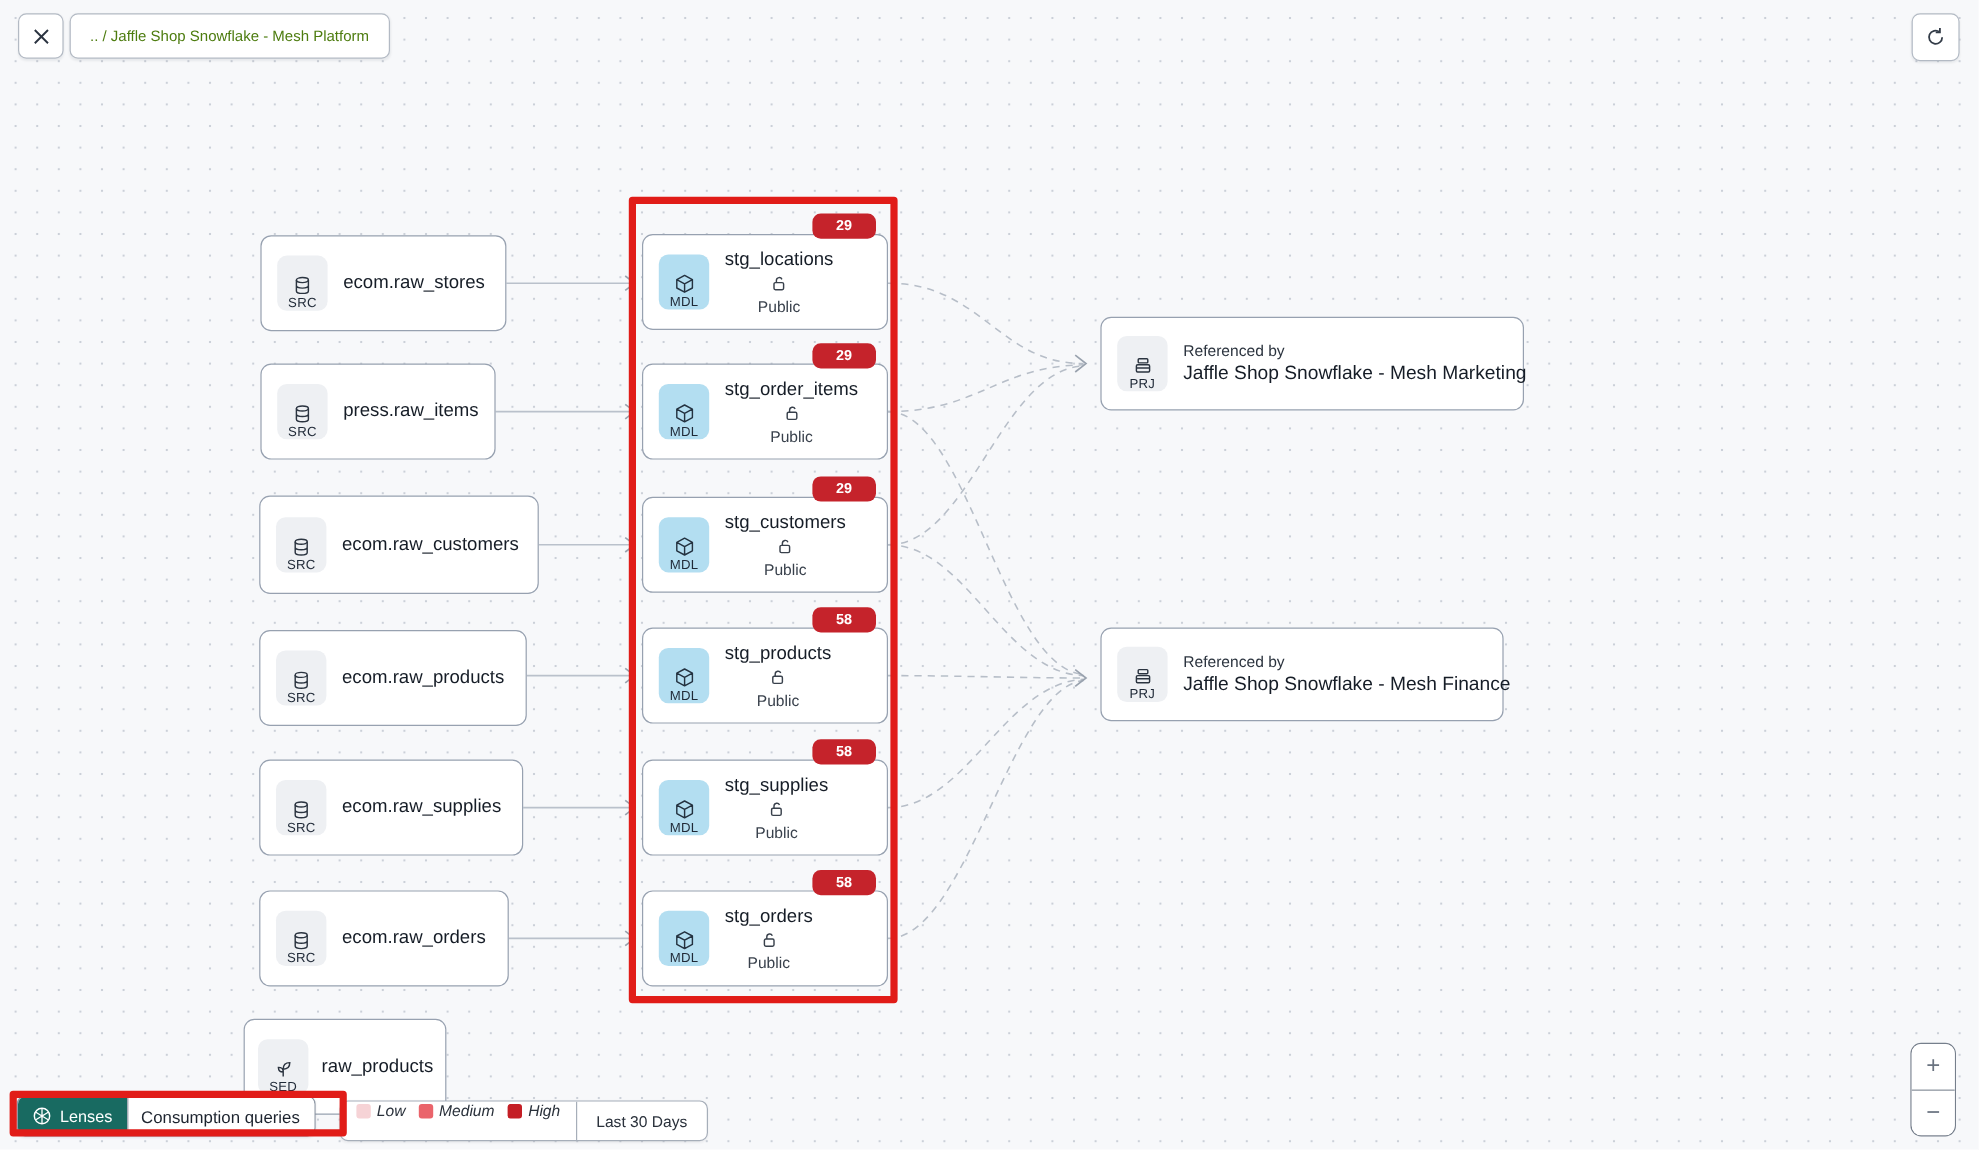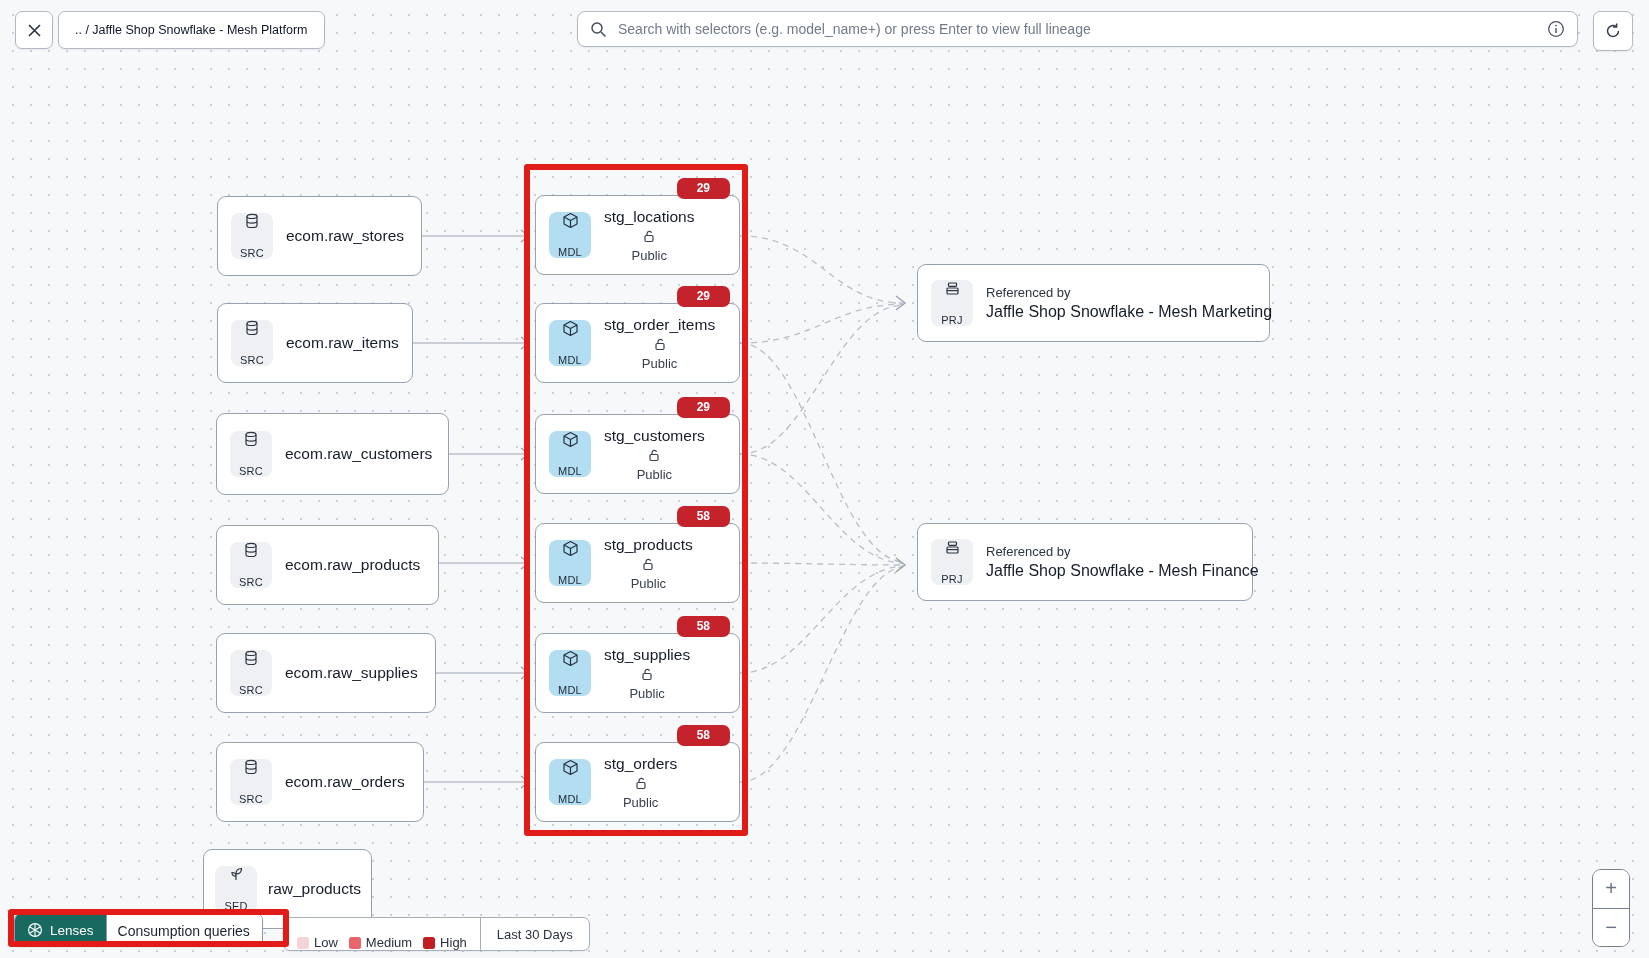--- a/index.html
+++ b/index.html
@@ -12,33 +12,33 @@
   .edge{stroke:#bac1cb;stroke-width:1.3;fill:none;}
   .edge-dashed{stroke:#b7bec8;stroke-width:1.3;fill:none;stroke-dasharray:6 5;}
   .chev{stroke:#99a2ae;stroke-width:1.4;fill:none;}
 
   
   .tbtn{position:absolute;top:11px;background:#fff;border:1px solid #b3bac4;border-radius:7px;
     display:flex;align-items:center;justify-content:center;z-index:30;
     box-shadow:0 1px 2px rgba(16,24,40,.07);cursor:pointer;}
   .breadcrumb{position:absolute;left:58px;top:11px;height:36px;padding:0 16px;background:#fff;
     border:1px solid #b3bac4;border-radius:7px;display:flex;align-items:center;
-    font-size:12.5px;color:#0f172a;z-index:30;box-shadow:0 1px 2px rgba(16,24,40,.07);}
+    font-size:12.5px;color:#4d7c0f;z-index:30;box-shadow:0 1px 2px rgba(16,24,40,.07);}
   .searchbar{position:absolute;left:577px;top:11px;width:1001px;height:36px;background:#fff;
     border:1px solid #b3bac4;border-radius:8px;display:flex;align-items:center;z-index:30;
     box-sizing:border-box;padding:0 12px;gap:9px;box-shadow:0 1px 2px rgba(16,24,40,.07);}
   .searchbar input{flex:1;border:none;outline:none;font-size:14px;color:#1f2630;background:transparent;
     font-family:"Liberation Sans","DejaVu Sans",sans-serif;}
   .searchbar input::placeholder{color:#717b88;}
 
   
   .node{position:absolute;background:#fff;border:1px solid #97a1b0;border-radius:9px;
     display:flex;align-items:center;box-sizing:border-box;z-index:10;cursor:pointer;}
   .tile{width:42px;height:46px;border-radius:8px;margin-left:13px;display:flex;flex-direction:column;
-    align-items:center;justify-content:space-between;gap:2px;flex:none;}
+    align-items:center;justify-content:flex-end;gap:2px;flex:none;}
   .tile-gray{background:#eef0f3;}
   .tile-blue{background:#b3def1;}
   .tile-label{font-size:11px;color:#1f2937;line-height:1;letter-spacing:.2px;}
   .node-text{margin-left:13px;min-width:0;}
   .node-title{font-size:15.5px;color:#161d27;white-space:nowrap;}
   .access{display:flex;align-items:center;gap:5px;font-size:13px;color:#39414c;margin-top:4px;flex-direction:column;}
   .badge{position:absolute;top:-18px;right:9px;color:#fff;font-size:12px;font-weight:700;
     padding:4px 20px 5px;border-radius:7px;line-height:1;background:#c5232b;}
   .kicker{font-size:13px;color:#2c343f;margin-bottom:3px;}
   .prj-title{font-size:16px;color:#161d27;white-space:nowrap;text-align:center;}
@@ -49,21 +49,21 @@
   
   .lenses-wrap{position:absolute;left:14px;top:913px;height:32px;display:flex;align-items:stretch;z-index:40;
     border:1px solid #8f98a5;border-radius:7px;background:#fff;overflow:hidden;
     box-shadow:0 1px 2px rgba(16,24,40,.08);}
   .lenses-btn{color:#fff;display:flex;align-items:center;gap:7px;padding:0 12px;font-size:13.5px;cursor:pointer;}
   .lens-select{display:flex;align-items:center;gap:9px;padding:0 12px 0 11px;font-size:14px;color:#1c232e;
     border-left:1px solid #8f98a5;cursor:pointer;background:#fff;flex-direction:column;}
   .legend{position:absolute;left:283px;top:917px;height:32px;display:flex;align-items:stretch;z-index:40;
     border:1px solid #a6aeb9;border-radius:7px;background:#fff;overflow:hidden;
     box-shadow:0 1px 2px rgba(16,24,40,.06);}
-  .legend-items{display:flex;align-items:flex-end;gap:11px;padding:0 13px;}
+  .legend-items{display:flex;align-items:flex-start;gap:11px;padding:0 13px;font-style:italic;}
   .legend-item{display:flex;align-items:center;gap:5px;font-size:13px;color:#2a313b;}
   .swatch{width:12px;height:12px;border-radius:2.5px;display:inline-block;}
   .legend-period{display:flex;align-items:center;padding:0 16px;border-left:1px solid #a6aeb9;
     font-size:13px;color:#2a313b;}
 
   
   .zoomctl{position:absolute;left:1592px;top:869px;width:38px;height:78px;background:#fff;
     border:1px solid #767f8c;border-radius:9px;z-index:40;display:flex;flex-direction:column;
     box-sizing:border-box;overflow:hidden;}
   .zoomctl .zbtn{flex:1;display:flex;align-items:center;justify-content:center;font-size:20px;
@@ -104,32 +104,20 @@
   </svg>
 
   <div class="tbtn" style="left:15px;width:36px;height:36px;">
     <svg width="15" height="15" viewBox="0 0 15 15">
       <path d="M2 2 L13 13 M13 2 L2 13" stroke="#2a3340" stroke-width="1.6" fill="none"></path>
     </svg>
   </div>
   <div class="breadcrumb">
     <span>.. / Jaffle Shop Snowflake - Mesh Platform</span>
   </div>
-  <div class="searchbar">
-    <svg width="17" height="17" viewBox="0 0 17 17">
-      <circle cx="7" cy="7" r="5" stroke="#444d59" stroke-width="1.5" fill="none"></circle>
-      <path d="M11 11 L15.5 15.5" stroke="#444d59" stroke-width="1.5"></path>
-    </svg>
-    <input type="text" value="" placeholder="Search with selectors (e.g. model_name+) or press Enter to view full lineage" style="">
-    <svg width="18" height="18" viewBox="0 0 18 18">
-      <circle cx="9" cy="9" r="7.3" stroke="#4a5360" stroke-width="1.3" fill="none"></circle>
-      <circle cx="9" cy="5.6" r="0.9" fill="#4a5360"></circle>
-      <path d="M9 8 V13" stroke="#4a5360" stroke-width="1.4"></path>
-    </svg>
-  </div>
   <div class="tbtn" style="left:1593px;width:38px;height:38px;">
     <svg width="18" height="18" viewBox="0 0 18 18">
       <path d="M14.5 9 a5.5 5.5 0 1 1 -2.2 -4.4" stroke="#333c48" stroke-width="1.5" fill="none"></path>
       <path d="M12.6 1.4 L12.6 4.9 L9.1 4.9" stroke="#333c48" stroke-width="1.5" fill="none"></path>
     </svg>
   </div>
 
   <div class="node" style="left:217px;top:196px;width:205px;height:80px;">
     <div class="tile tile-gray">
       <svg width="16" height="16" viewBox="0 0 16 16">
@@ -144,21 +132,21 @@
   </div>
   <div class="node" style="left:217px;top:303px;width:196px;height:80px;">
     <div class="tile tile-gray">
       <svg width="16" height="16" viewBox="0 0 16 16">
           <ellipse cx="8" cy="3.4" rx="5" ry="2.1" stroke="#2b3440" stroke-width="1.2" fill="none"></ellipse>
           <path d="M3 3.4 V12.4 C3 13.6 5.2 14.5 8 14.5 C10.8 14.5 13 13.6 13 12.4 V3.4 M3 8 C3 9.2 5.2 10.1 8 10.1 C10.8 10.1 13 9.2 13 8" stroke="#2b3440" stroke-width="1.2" fill="none"></path>
         </svg>
       <span class="tile-label">SRC</span>
     </div>
     <div class="node-text">
-        <div class="node-title">ecom.raw_items</div>
+        <div class="node-title">press.raw_items</div>
       </div>
   </div>
   <div class="node" style="left:216px;top:413px;width:233px;height:82px;">
     <div class="tile tile-gray">
       <svg width="16" height="16" viewBox="0 0 16 16">
           <ellipse cx="8" cy="3.4" rx="5" ry="2.1" stroke="#2b3440" stroke-width="1.2" fill="none"></ellipse>
           <path d="M3 3.4 V12.4 C3 13.6 5.2 14.5 8 14.5 C10.8 14.5 13 13.6 13 12.4 V3.4 M3 8 C3 9.2 5.2 10.1 8 10.1 C10.8 10.1 13 9.2 13 8" stroke="#2b3440" stroke-width="1.2" fill="none"></path>
         </svg>
       <span class="tile-label">SRC</span>
     </div>

